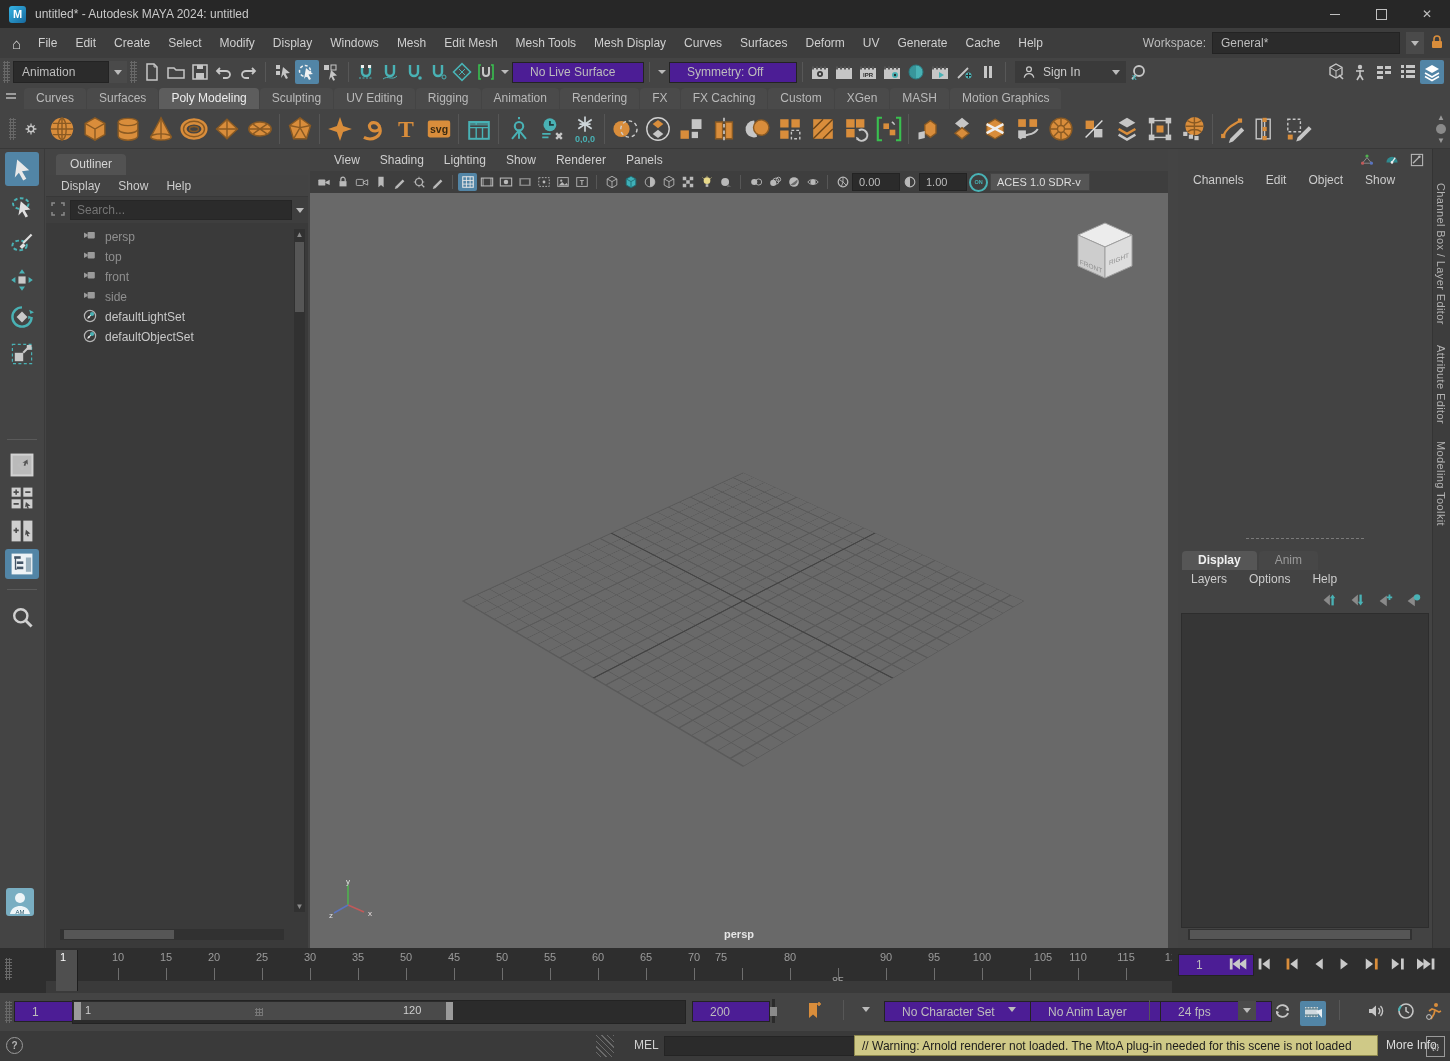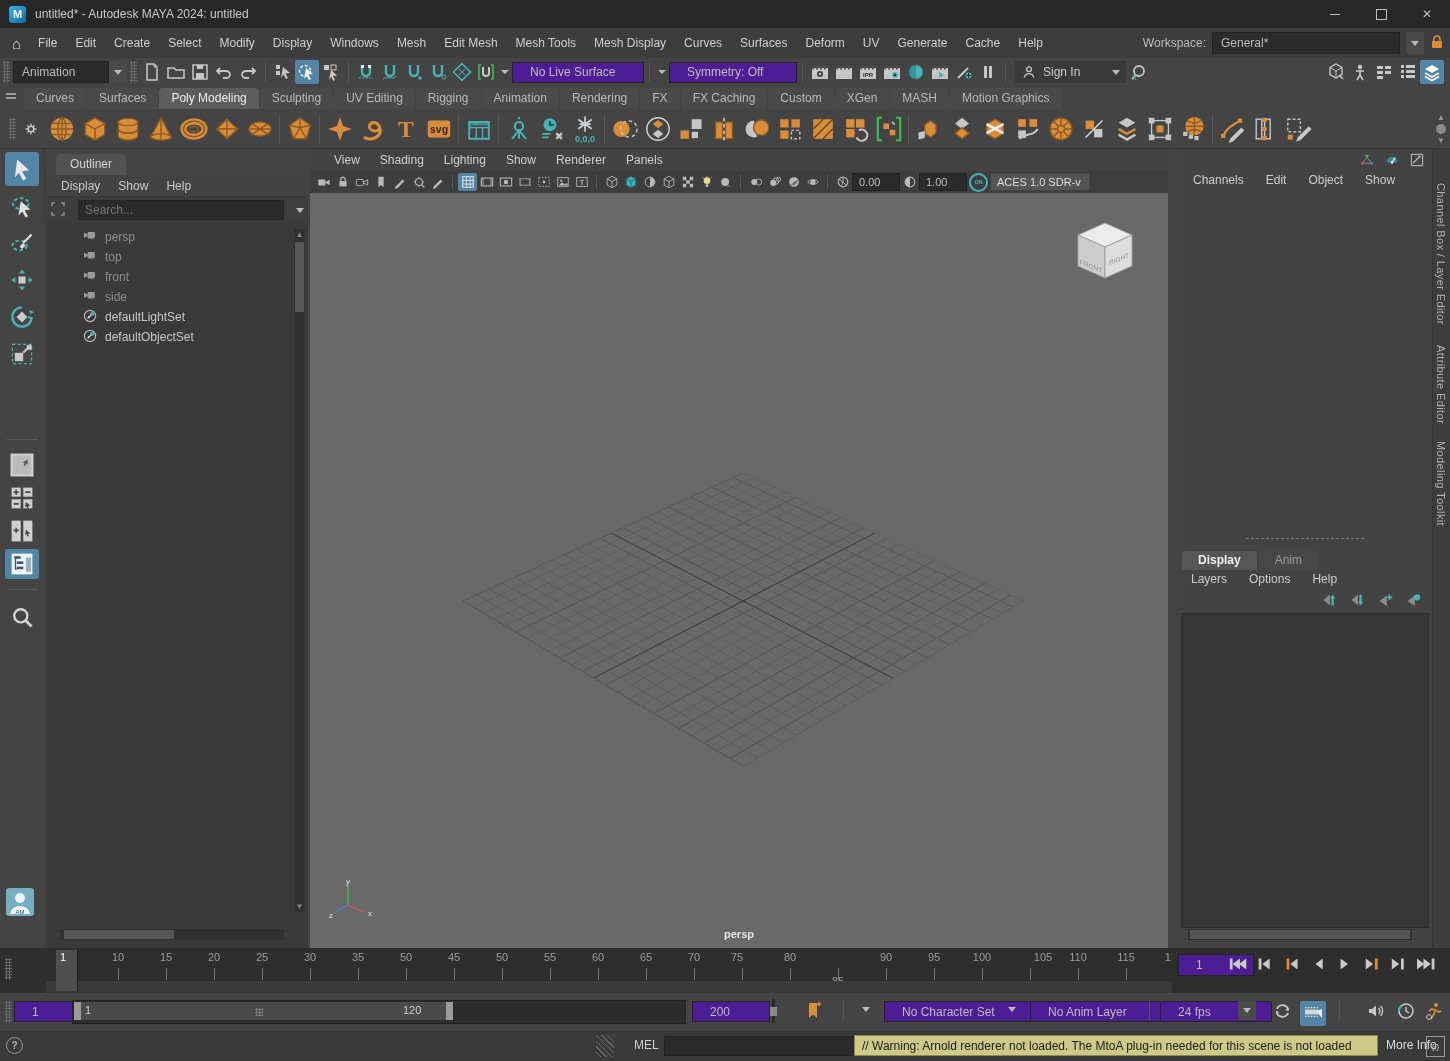--- a/index.html
+++ b/index.html
@@ -43,21 +43,21 @@
   #toolbox{position:absolute;left:0;top:0;width:44px;height:799px;background:#444;border-right:1px solid #3a3a3a}
   .tool{width:34px;height:34px;margin:3px auto;display:flex;align-items:center;justify-content:center;border-radius:3px}
   .tool.active{background:#5285a6}
   .tb-sep{width:30px;height:1px;background:#5a5a5a;margin:10px auto}
   
   #outliner{position:absolute;left:46px;top:0;width:262px;height:799px;background:#3a3a3a}
   .panel-tabrow{height:26px;background:#444;display:flex;align-items:flex-end;padding-left:10px}
   .panel-tab{background:#525252;color:#d5d5d5;padding:3px 14px 4px;border-radius:4px 4px 0 0;font-size:12px}
   .panel-menus{height:21px;background:#434343;display:flex;align-items:center;padding-left:6px;border-bottom:1px solid #383838}
   .menu-sm{padding:2px 9px;color:#cccccc}
-  #ol-search{height:26px;display:flex;align-items:center;background:#3e3e3e;padding:0 4px;gap:12px}
+  #ol-search{height:26px;display:flex;align-items:center;background:#3e3e3e;padding:0 4px;gap:4px}
   #ol-search input{flex:1;background:#2b2b2b;border:1px solid #262626;color:#9a9a9a;height:18px;padding:0 6px;font:inherit;min-width:0}
   .ol-row{height:20px;display:flex;align-items:center;padding-left:36px;gap:7px}
   .ol-label{color:#c8c8c8}.ol-row.dim .ol-label{color:#8f8f8f}
   .vscroll{position:absolute;right:3px;top:80px;bottom:36px;width:11px;background:#313131}
   .vthumb{position:absolute;left:1px;right:1px;top:13px;height:70px;background:#565656}
   .scr-arr{position:absolute;left:0;width:11px;height:11px;color:#8a8a8a;font-size:8px;text-align:center;line-height:11px}
   .hscroll{position:absolute;left:14px;right:24px;bottom:8px;height:11px;background:#313131}
   .hthumb{position:absolute;top:1px;bottom:1px;left:4px;width:110px;background:#565656}
   
   #viewport{position:absolute;left:310px;top:0;width:858px;height:799px;background:#696969}
@@ -1194,21 +1194,21 @@
       <span class="tick" style="left: 456px;">50</span>
       <span class="tickline" style="left: 456px;"></span>
       <span class="tick" style="left: 504px;">55</span>
       <span class="tickline" style="left: 504px;"></span>
       <span class="tick" style="left: 552px;">60</span>
       <span class="tickline" style="left: 552px;"></span>
       <span class="tick" style="left: 600px;">65</span>
       <span class="tickline" style="left: 600px;"></span>
       <span class="tick" style="left: 648px;">70</span>
       <span class="tickline" style="left: 648px;"></span>
-      <span class="tick" style="left: 691px;">75</span>
+      <span class="tick" style="left: 675px;">75</span>
       <span class="tickline" style="left: 696px;"></span>
       <span class="tick" style="left: 744px;">80</span>
       <span class="tickline" style="left: 744px;"></span>
       <span class="tick" style="left: 792px; margin-top: 24px;">85</span>
       <span class="tickline" style="left: 792px;"></span>
       <span class="tick" style="left: 840px;">90</span>
       <span class="tickline" style="left: 840px;"></span>
       <span class="tick" style="left: 888px;">95</span>
       <span class="tickline" style="left: 888px;"></span>
       <span class="tick" style="left: 936px;">100</span>

